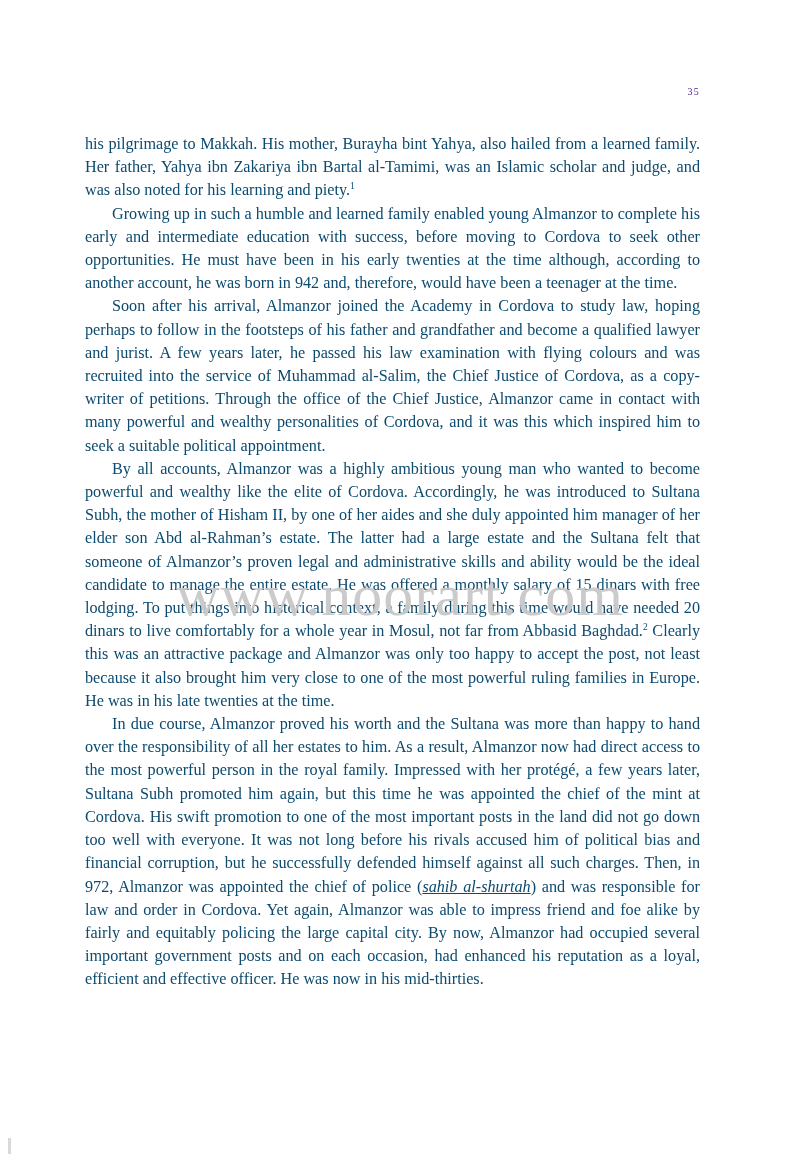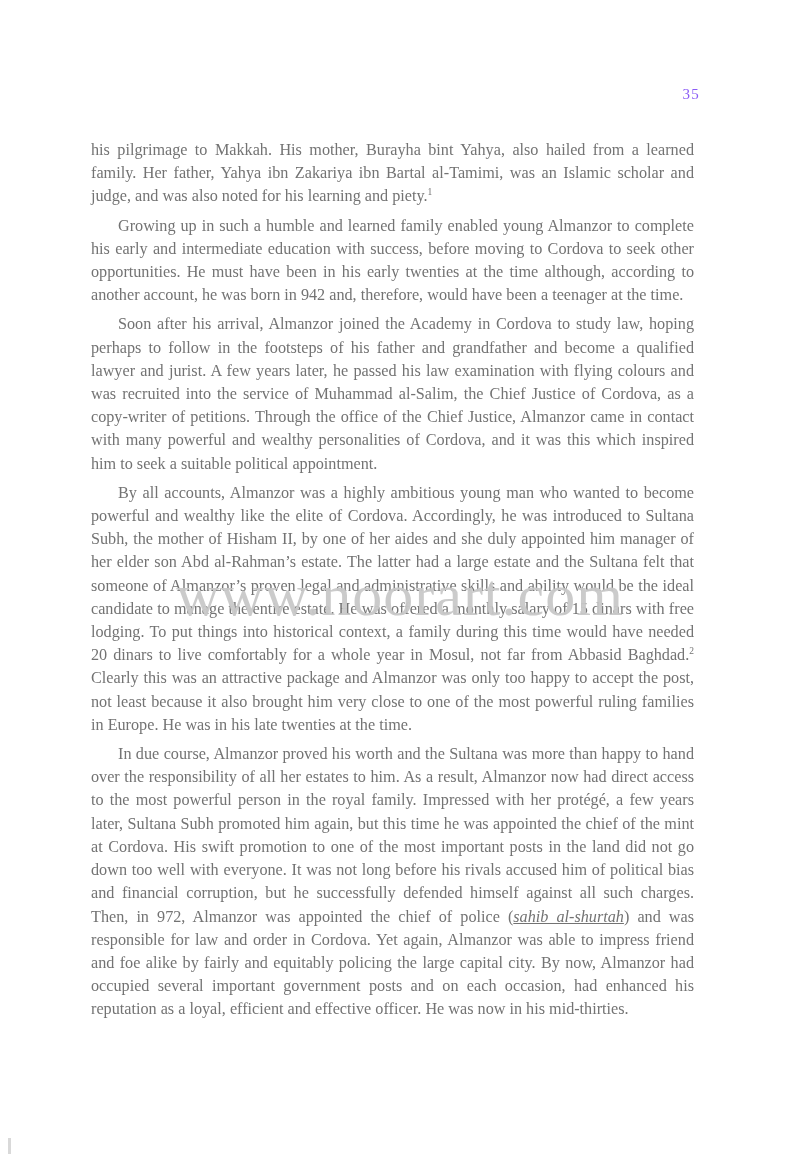--- a/index.html
+++ b/index.html
@@ -16,40 +16,40 @@
     overflow: hidden;
     font-family: "Liberation Serif", "DejaVu Serif", serif;
     color: #1a1a1a;
   }
 
   
   .folio {
     position: absolute;
     top: 86px;
     right: 100px;
-    font-size: 15px;
+    font-size: 10px;
     letter-spacing: 1.2px;
-    color: #8b5cf6;
+    color: #4c1d95;
   }
 
   
   .textblock {
     position: absolute;
     left: 85px;
     top: 133px;
     width: 615px;
   }
 
   .para {
-    margin: 6px;
+    margin: 0;
     text-align: justify;
     text-justify: inter-word;
     font-size: 16.2px;
     line-height: 23.2px;
-    color: #737373;
+    color: #0c4a6e;
     -webkit-font-smoothing: antialiased;
   }
 
   .para + .para {
     text-indent: 27px;
   }
 
   .para i,
   .para em {
     font-style: italic;

